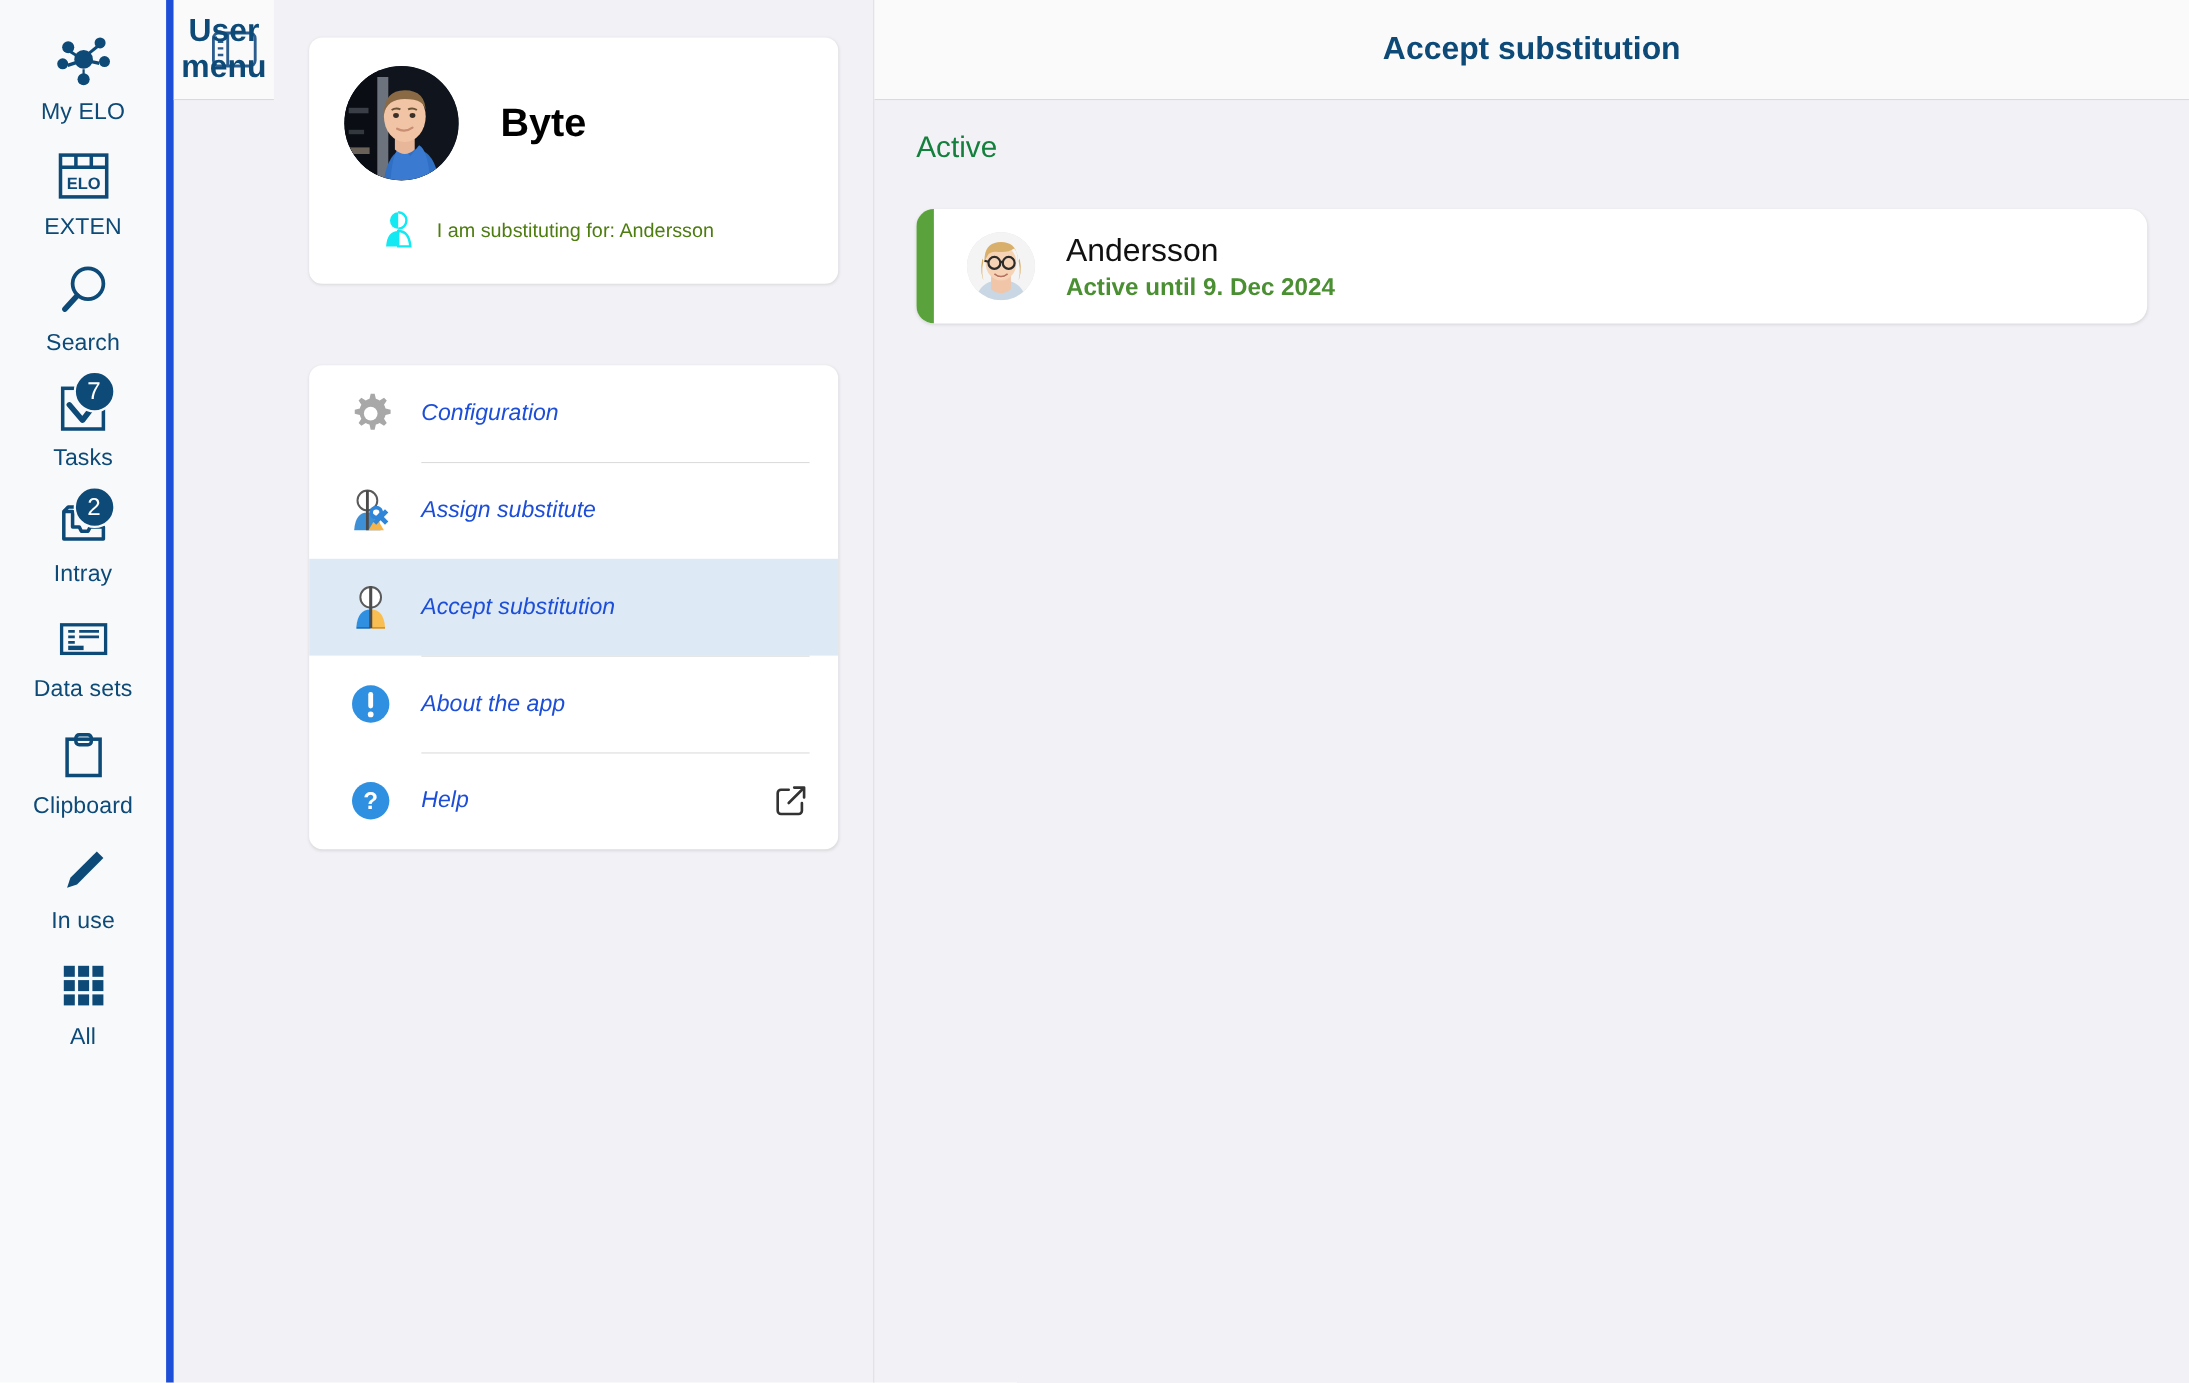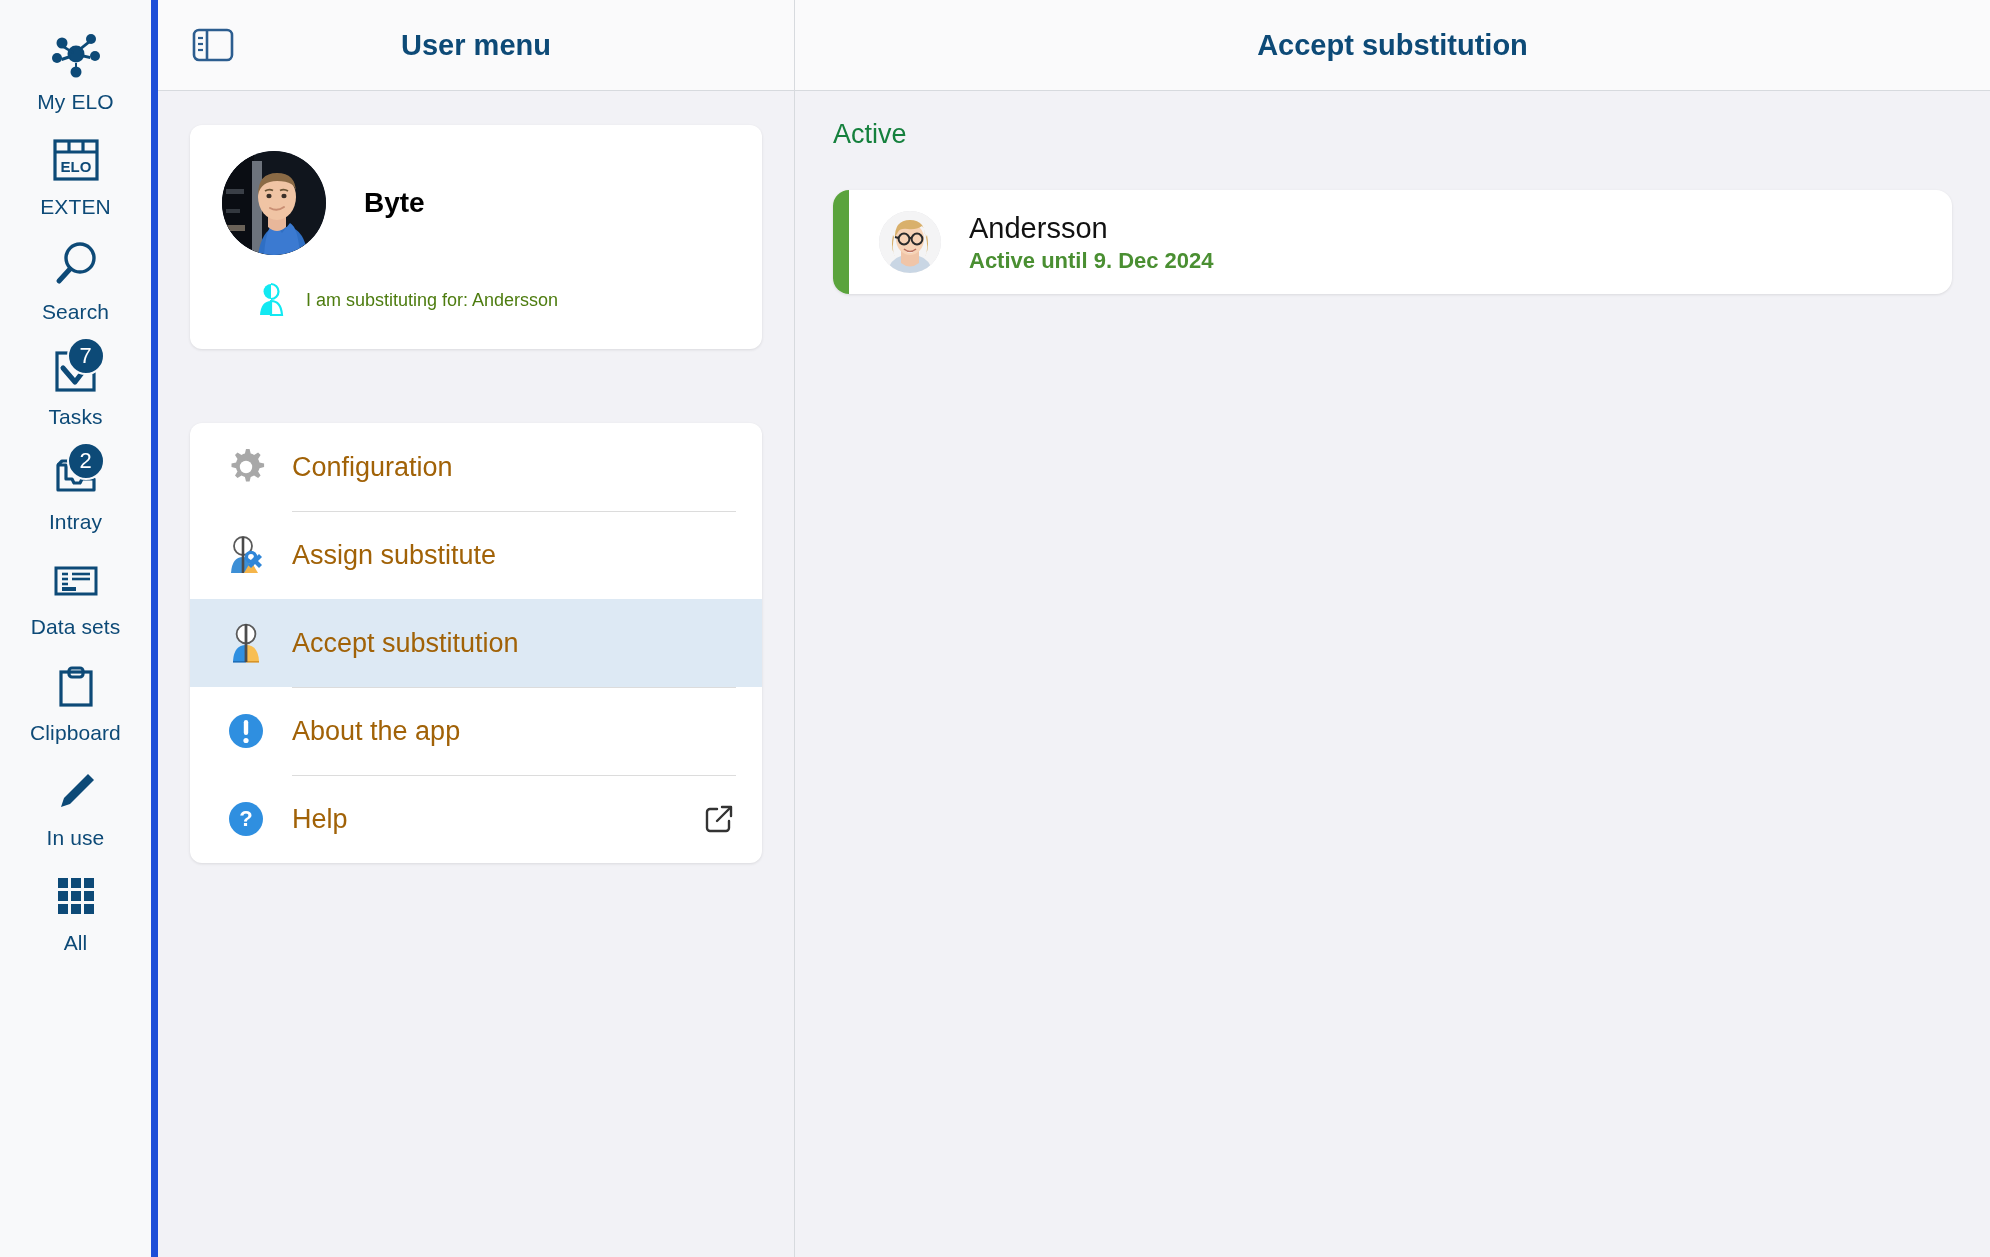--- a/index.html
+++ b/index.html
@@ -49,21 +49,21 @@
     color: #ffffff;
     font-size: 22px;
     display: flex; align-items: center; justify-content: center;
     border: 2px solid #f8f9fa;
   }
 
   
   .mid {
     width: 637px; flex: 0 0 637px;
     height: 100%;
-    display: flex; flex-direction: column;
+    display: flex; flex-direction: row;
     border-right: 1px solid #d7dade;
     background: #f2f2f6;
   }
   .mid-header {
     height: 91px; flex: 0 0 91px;
     background: #fafafb;
     border-bottom: 1px solid #d7dade;
     display: flex; align-items: center;
     position: relative;
     padding-left: 28px;
@@ -84,21 +84,21 @@
     box-shadow: 0 1px 3px rgba(0,0,0,0.10);
   }
   .profile-card { padding: 26px 0 30px 0; margin-bottom: 74px; }
   .profile-top { display: flex; align-items: center; padding: 0 32px; }
   .avatar-lg {
     width: 104px; height: 104px; border-radius: 50%;
     overflow: hidden; flex: 0 0 104px;
     position: relative; background: #1a2230;
   }
   .profile-name {
-    font-size: 28px; font-weight: bold; color: #000000;
+    font-size: 36px; font-weight: bold; color: #000000;
     margin-left: 38px;
   }
   .profile-sub {
     display: flex; align-items: center;
     margin-top: 26px; padding-left: 62px;
   }
   .sub-icon { width: 38px; height: 38px; flex: 0 0 38px; display:flex; align-items:center; justify-content:center; }
   .profile-sub-text { font-size: 18px; color: #4d7c0f; margin-left: 16px; }
 
   .menu-card { overflow: hidden; }
@@ -110,21 +110,21 @@
     position: relative;
   }
   .menu-row.selected { background: #dde9f4; }
   .menu-icon { width: 48px; height: 48px; flex: 0 0 48px; display:flex; align-items:center; justify-content:center; }
   .menu-text-wrap {
     flex: 1; display: flex; align-items: center;
     height: 100%;
     margin-left: 22px; padding-right: 26px;
     position: relative;
   }
-  .menu-label { font-size: 27px; color: #a16207; }
+  .menu-label { font-size: 21px; color: #1d4ed8; font-style: italic; }
   .menu-sep {
     position: absolute; left: 0; right: 26px; top: 0;
     height: 1px; background: #dcdcdc;
   }
   .ext-icon { margin-left: auto; width: 34px; height: 34px; display:flex; align-items:center; justify-content:center; }
 
   
   .right { flex: 1; height: 100%; display: flex; flex-direction: column; background: #f2f2f6; }
   .right-header {
     height: 91px; flex: 0 0 91px;

